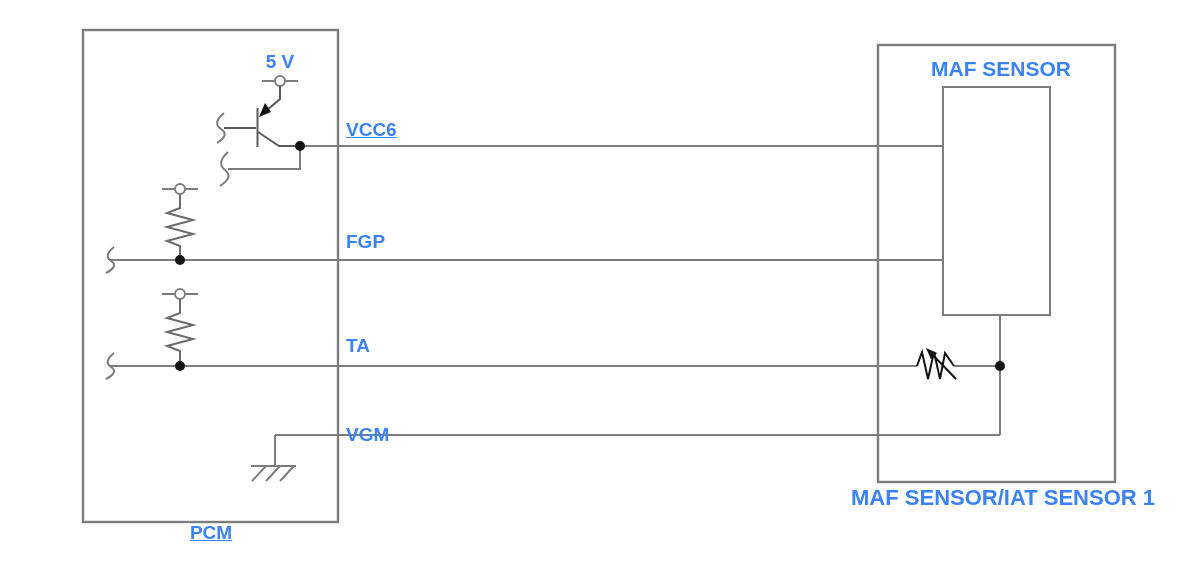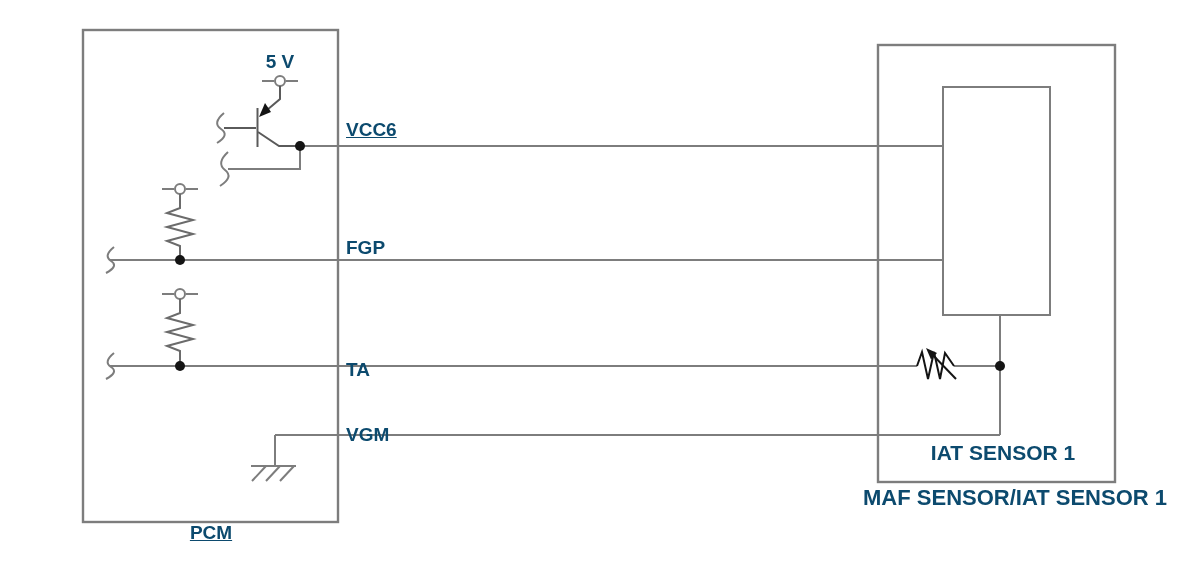--- a/index.html
+++ b/index.html
@@ -18,21 +18,21 @@
   .res{stroke:#6b6b6b;stroke-width:2;fill:none;}
   .blk{stroke:#141414;stroke-width:2;fill:none;}
   .dot{fill:#141414;stroke:none;}
   .arrow{fill:#141414;stroke:none;}
   .term{stroke:#7d7d7d;stroke-width:2;fill:#ffffff;}
   .label{
     position:absolute;
     font-weight:bold;
     font-size:19px;
     line-height:1.1;
-    color:#0c4a6e;
+    color:#3b82f6;
     white-space:nowrap;
   }
   .label.big{font-size:21px;}
   .label.biggest{font-size:22px;}
   .center{transform:translateX(-50%);}
 </style>
 </head>
 <body>
 
 <div id="stage">
@@ -94,21 +94,21 @@
 
     <circle class="dot" cx="300" cy="146" r="5"></circle>
     <circle class="dot" cx="180" cy="260" r="5"></circle>
     <circle class="dot" cx="180" cy="366" r="5"></circle>
     <circle class="dot" cx="1000" cy="366" r="5"></circle>
   </svg>
 
   <span class="label center" style="left:280px;top:52px;">5 V</span>
 
   <span class="label" style="left:346px;top:120px;text-decoration:underline;">VCC6</span>
-  <span class="label" style="left:346px;top:238px;text-align:right;">FGP</span>
-  <span class="label" style="left:346px;top:336px;margin-top:24px;">TA</span>
+  <span class="label" style="left:346px;top:232px;text-align:right;">FGP</span>
+  <span class="label" style="left:346px;top:336px;">TA</span>
   <span class="label" style="left:346px;top:425px;">VGM</span>
 
   <span class="label center" style="left:211px;top:523px;text-decoration:underline;">PCM</span>
 
-  <span class="label big center" style="left:1003px;top:441px;">IAT SENSOR 1</span>
-  <span class="label biggest center" style="left:1003px;top:486px;margin-left:12px;">MAF SENSOR/IAT SENSOR 1</span>
+  <span class="label big center" style="left:1001px;top:57px;">MAF SENSOR</span>
+  <span class="label biggest center" style="left:1003px;top:486px;">MAF SENSOR/IAT SENSOR 1</span>
 </div>
 
 </body></html>

